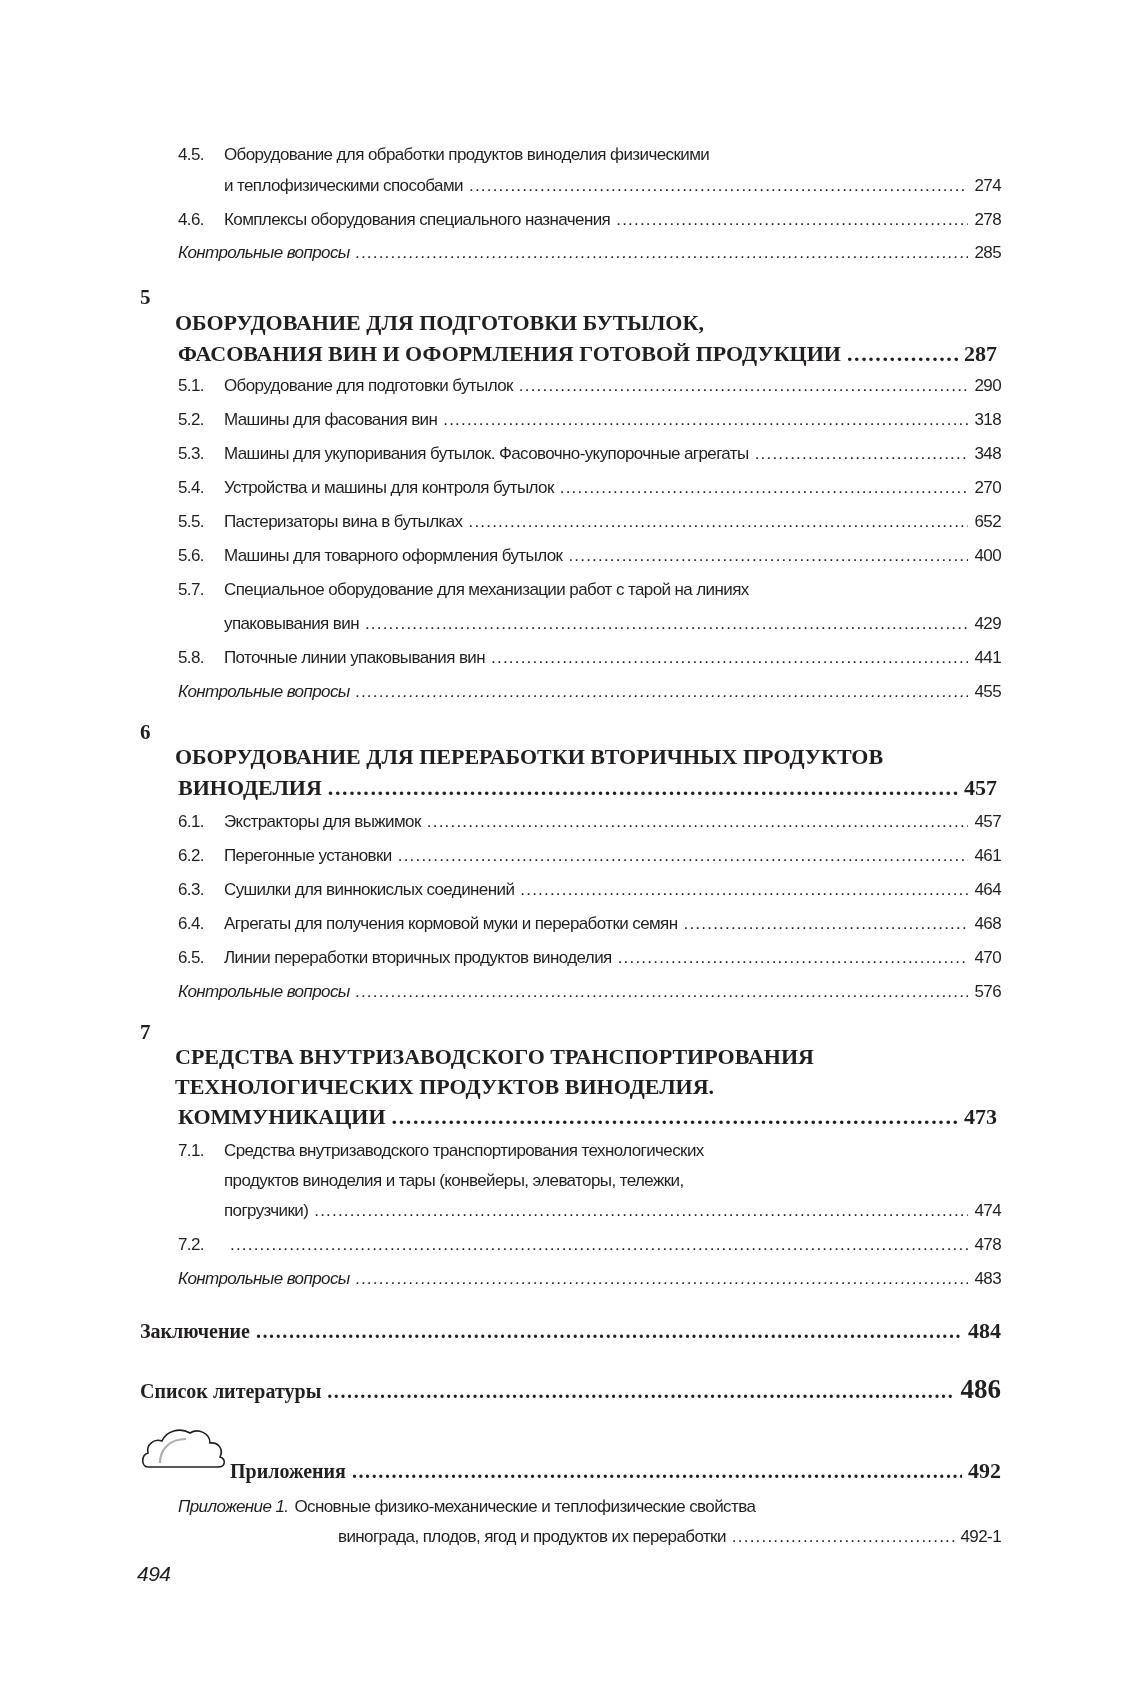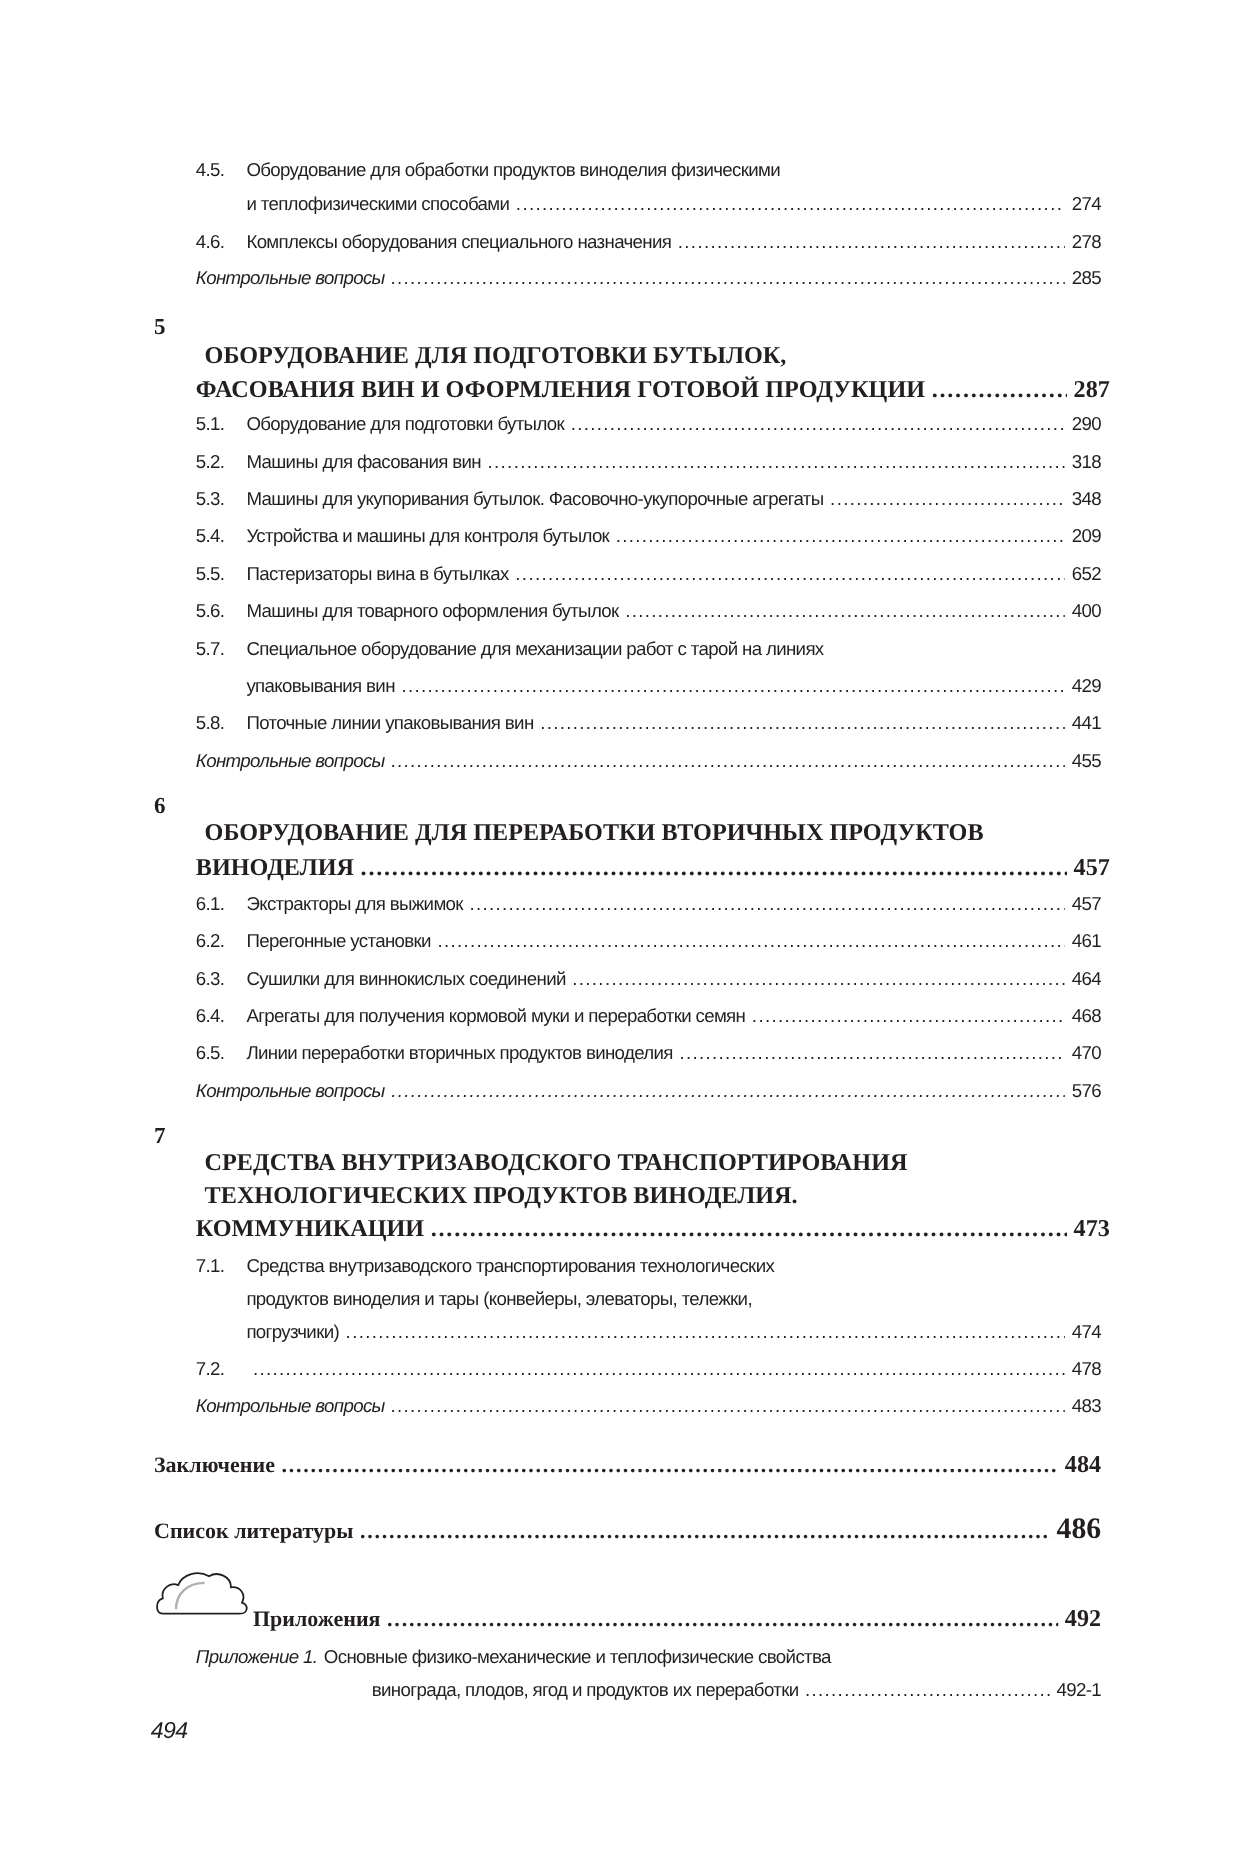--- a/index.html
+++ b/index.html
@@ -10,22 +10,22 @@
   .entry { left:178px; right:141px; }
   .num { width:46px; flex:none; }
   .txt { flex:none; }
   .dots { flex:1 1 auto; overflow:hidden; margin:0 6px 0 6px; color:#231f20; }
   .dots::before { content:"........................................................................................................................................................................................................................................................"; letter-spacing:1.2px; }
   .pg { flex:none; }
   .cont { left:224px; right:141px; }
   .plain { left:224px; }
   .italic { font-style:italic; }
   .secnum { position:absolute; left:140px; font-family:"Liberation Serif", serif; font-weight:bold; font-size:21px; }
-  .head { left:178px; right:133px; }
-  .headplain { left:186px; }
+  .head { left:178px; right:145px; }
+  .headplain { left:175px; }
   .serif .dots::before { letter-spacing:1.6px; }
   .top { left:140px; right:141px; }
   .pagenum { position:absolute; left:137px; top:1562px; font-family:"Liberation Sans", sans-serif; font-style:italic; font-size:21px; letter-spacing:-0.5px; }
   .cloud { position:absolute; left:140px; top:1425px; width:90px; height:45px; }
 </style>
 </head>
 <body>
 
 <div class="line sans" style="left:178px; top:145px;">
   <span class="num">4.5.</span>
@@ -73,21 +73,21 @@
 <div class="line sans entry" style="top:444px;">
   <span class="num">5.3.</span>
   <span class="txt">Машины для укупоривания бутылок. Фасовочно-укупорочные агрегаты</span>
   <span class="dots"></span>
   <span class="pg">348</span>
 </div>
 <div class="line sans entry" style="top:478px;">
   <span class="num">5.4.</span>
   <span class="txt">Устройства и машины для контроля бутылок</span>
   <span class="dots"></span>
-  <span class="pg">209</span>
+  <span class="pg">270</span>
 </div>
 <div class="line sans entry" style="top:512px;">
   <span class="num">5.5.</span>
   <span class="txt">Пастеризаторы вина в бутылках</span>
   <span class="dots"></span>
   <span class="pg">652</span>
 </div>
 <div class="line sans entry" style="top:546px;">
   <span class="num">5.6.</span>
   <span class="txt">Машины для товарного оформления бутылок</span>

